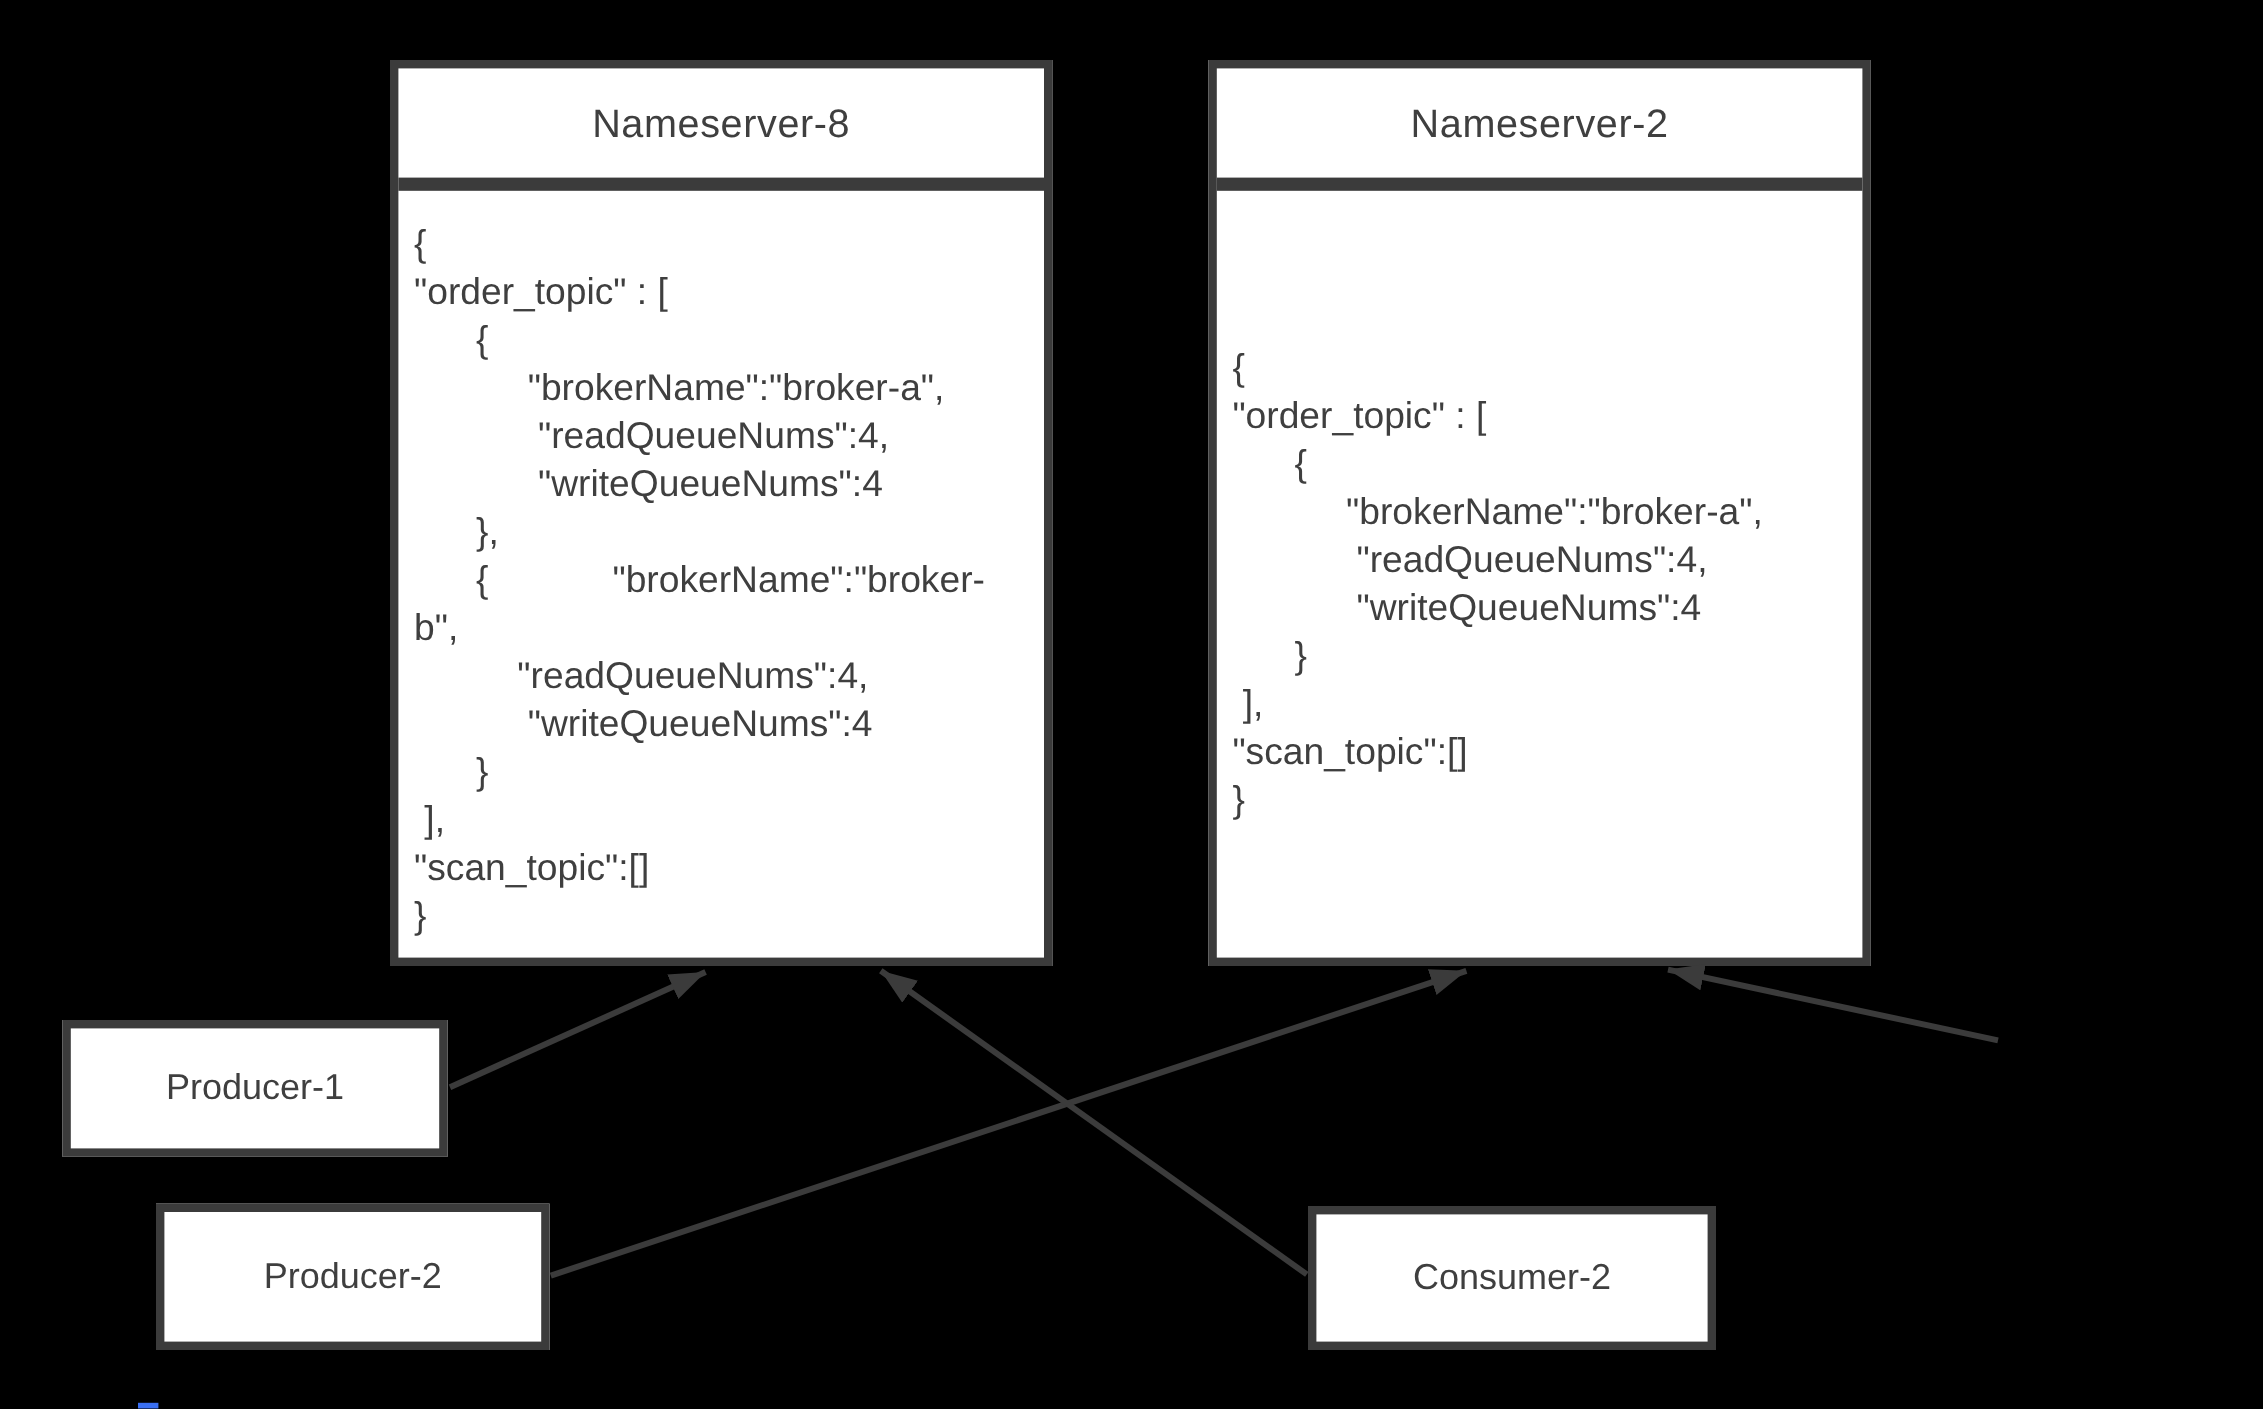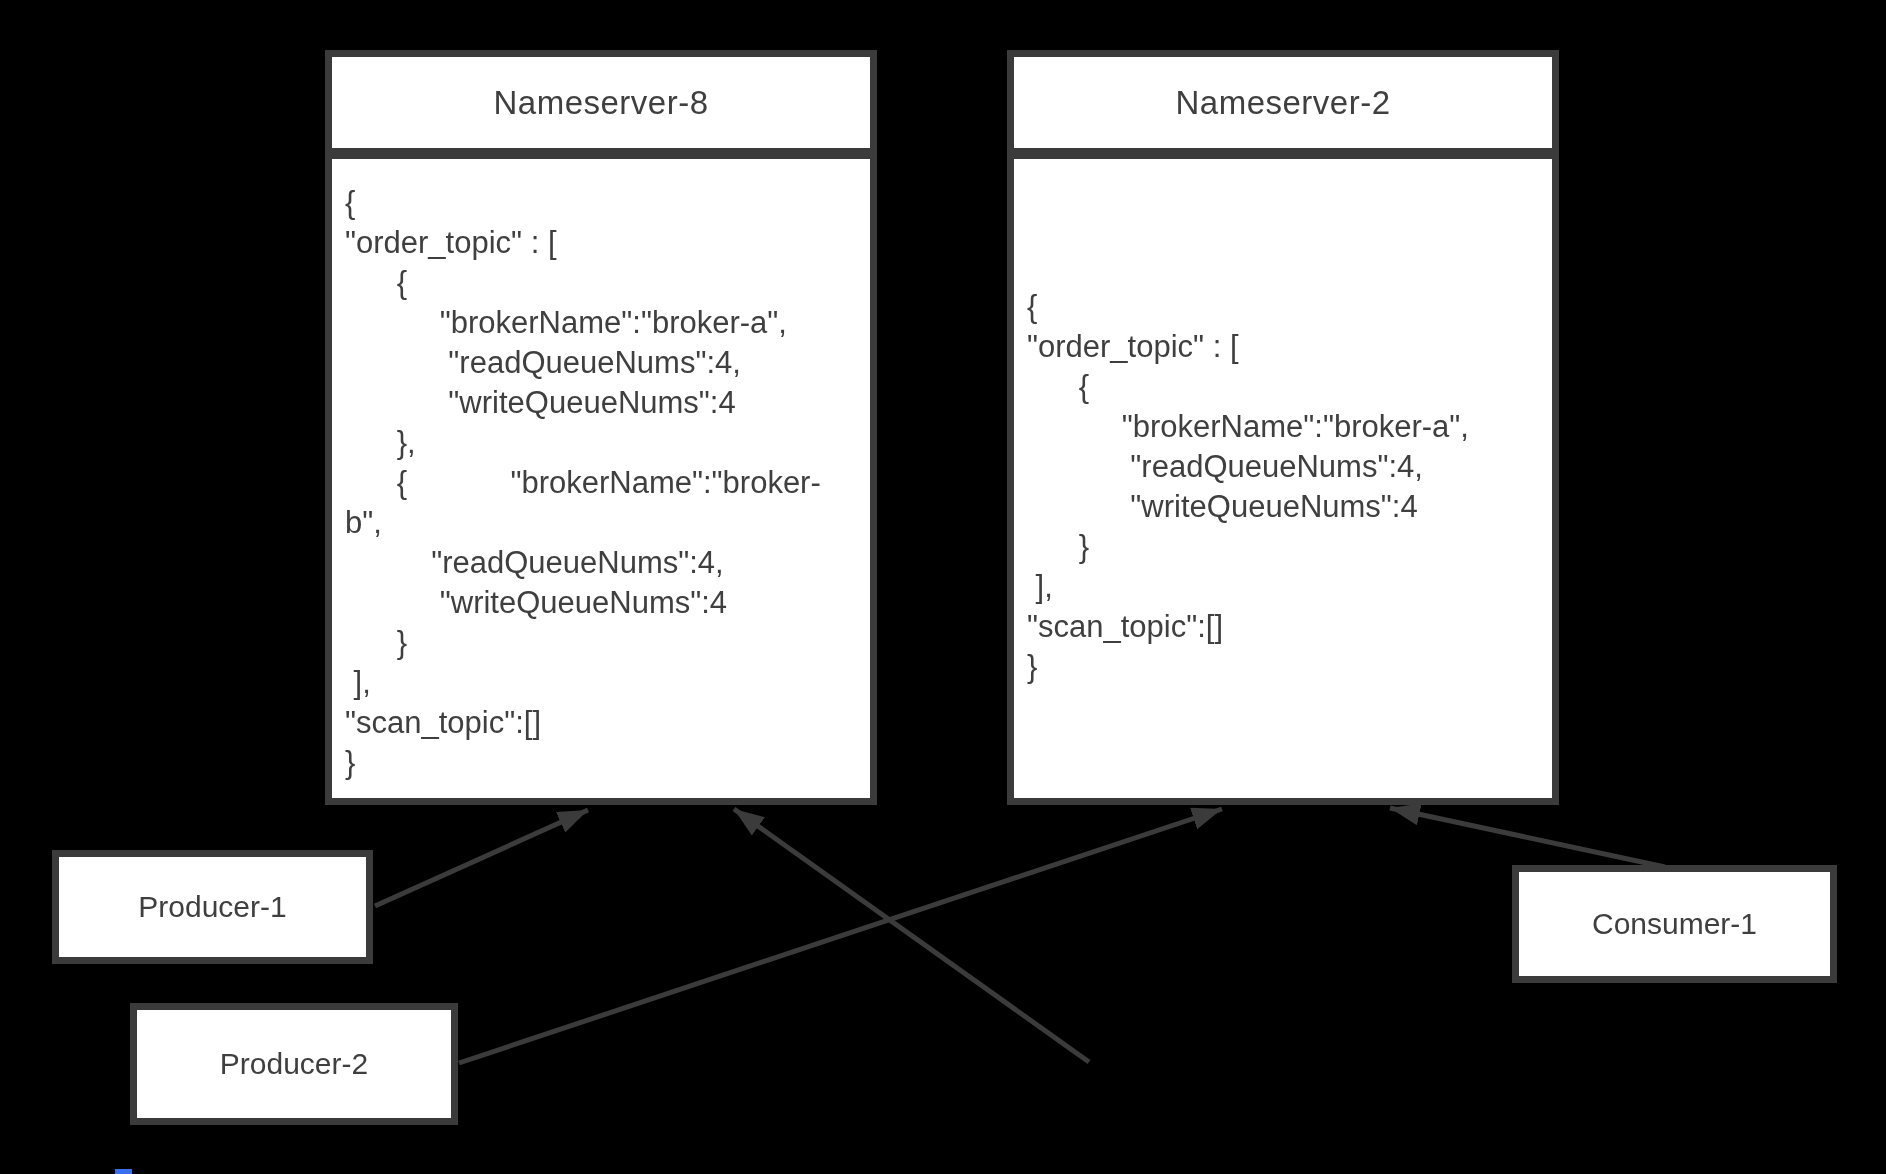--- a/index.html
+++ b/index.html
@@ -98,21 +98,21 @@
             "readQueueNums":4,
             "writeQueueNums":4
       }
  ],
 "scan_topic":[]
 }</pre>
   </div>
 
   <div class="client-box producer1">Producer-1</div>
   <div class="client-box producer2">Producer-2</div>
-  <div class="client-box consumer1">Consumer-1</div>
+  <div class="client-box consumer2">Consumer-2</div>
 
   <svg class="arrows" viewBox="0 0 1886 1174" xmlns="http://www.w3.org/2000/svg">
     <defs>
       <marker id="ah" markerUnits="strokeWidth" markerWidth="6.5" markerHeight="4.6" refX="6" refY="2.25" orient="auto">
         <path class="arrowhead" d="M0,0 L6,2.25 L0,4.5 Z"></path>
       </marker>
     </defs>
     <line x1="375" y1="906" x2="588" y2="810" marker-end="url(#ah)"></line>
     <line x1="459" y1="1063" x2="1222" y2="809" marker-end="url(#ah)"></line>
     <line x1="1089" y1="1062" x2="734" y2="809" marker-end="url(#ah)"></line>

